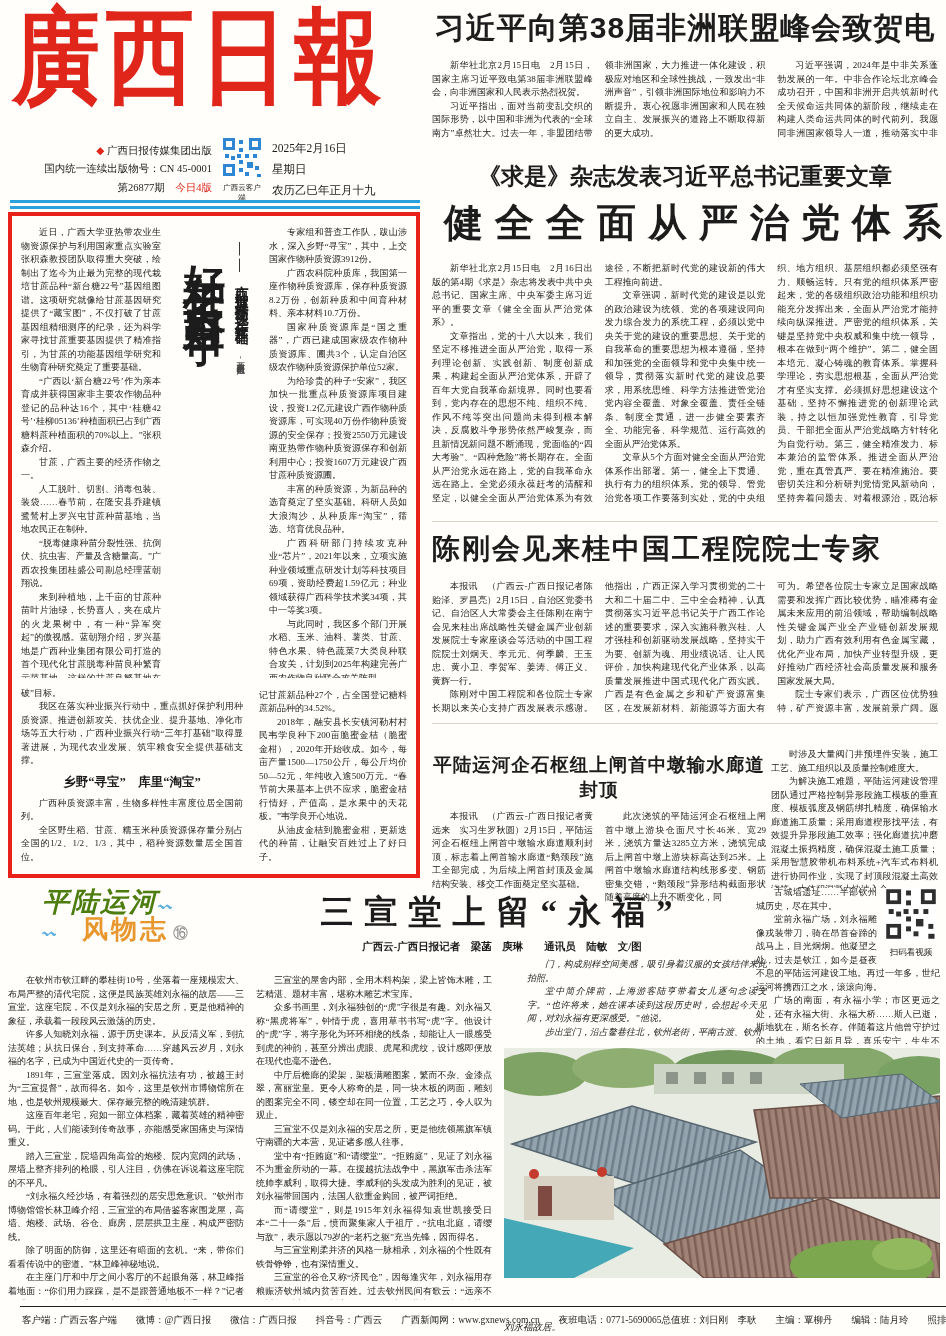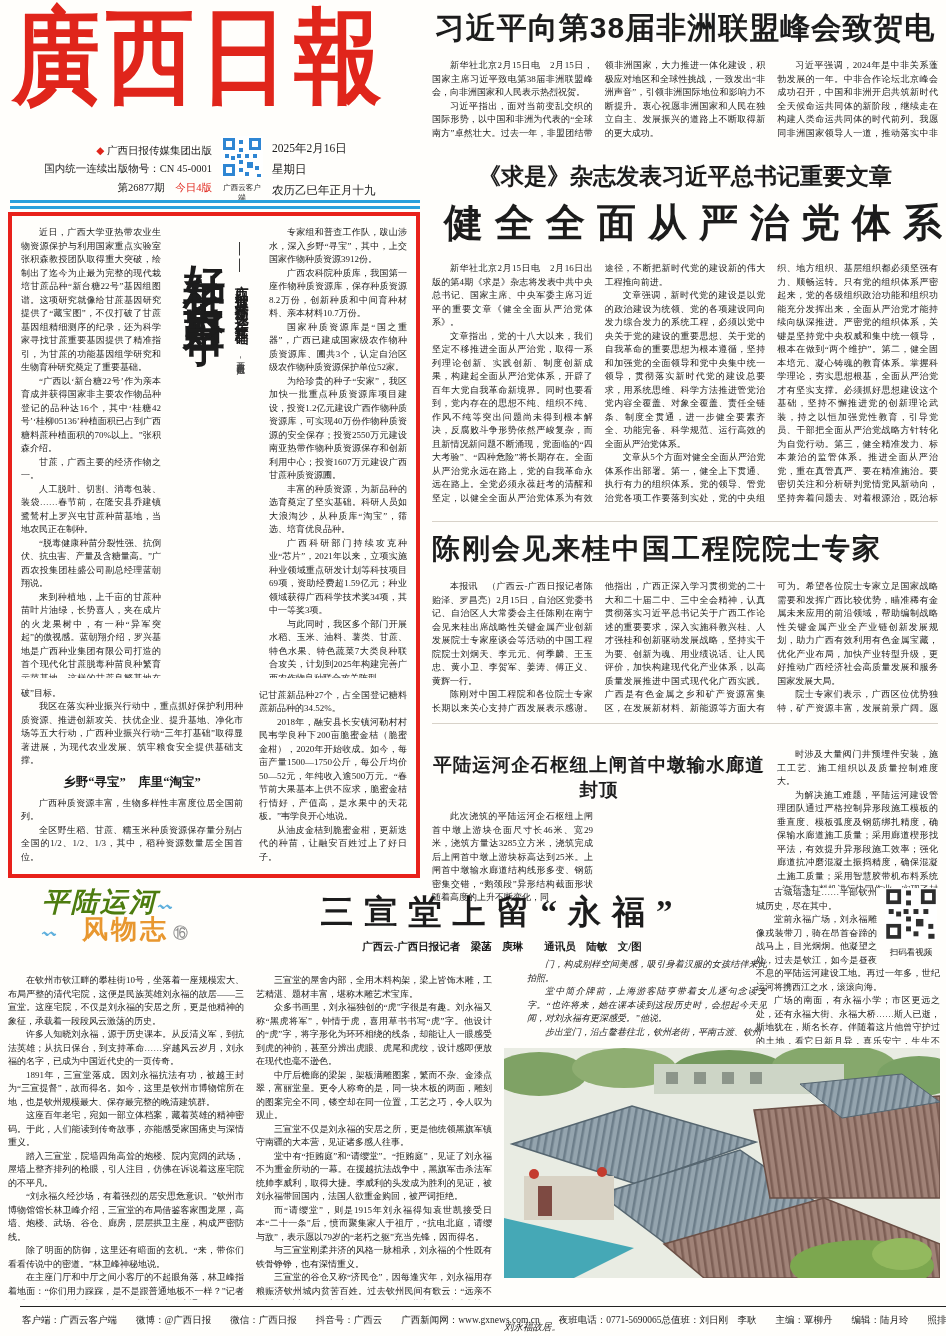--- a/index.html
+++ b/index.html
@@ -26,21 +26,21 @@
   .rule{border-top:1px solid #d8d2c8;margin:7px 0 5px;}
   
   #right-region{position:absolute;left:432px;top:6px;width:506px;height:872px;}
   .lead-hl{font-size:30px;font-weight:bold;text-align:center;letter-spacing:1px;margin:2px 0 10px;}
   .lead-cols{height:88px;}
   .kicker{font-size:23px;font-weight:bold;text-align:center;margin:14px 0 4px;}
   .big-hl{font-size:39px;font-weight:bold;text-align:center;letter-spacing:12px;margin:0 12px 12px;white-space:nowrap;}
   .q-cols{height:252px;}
   .cg-hl{font-size:28px;font-weight:bold;text-align:left;letter-spacing:2px;margin:8px 0 12px;}
   .cg-cols{height:136px;}
-  .canal{display:flex;gap:11px;margin-top:24px;}
+  .canal{display:flex;gap:5px;margin-top:24px;}
   .canal-left{width:66%;}
   .canal-hl{font-size:18.5px;font-weight:bold;text-align:center;letter-spacing:1px;margin:4px 0 8px;}
   .canal-cols{height:96px;}
   .canal-right{flex:1;height:140px;overflow:hidden;}
   
   #seed-box{position:absolute;left:8px;top:212px;width:412px;height:666px;border:4px solid #e8211a;
             box-sizing:border-box;padding:10px 9px 8px;background:#fffefb;}
   .seed-top{display:flex;height:452px;overflow:hidden;}
   .seed-c1{width:140px;overflow:hidden;}
   .seed-mid{width:104px;display:flex;justify-content:center;padding:6px 2px 0;}
@@ -202,20 +202,21 @@
         <p>本报讯　（广西云-广西日报记者陈贻泽、罗昌亮）2月15日，自治区党委书记、自治区人大常委会主任陈刚在南宁会见来桂出席战略性关键金属产业创新发展院士专家座谈会等活动的中国工程院院士刘炯天、李元元、何季麟、王玉忠、黄小卫、李贺军、姜涛、傅正义、黄辉一行。</p>
         <p>陈刚对中国工程院和各位院士专家长期以来关心支持广西发展表示感谢。他指出，广西正深入学习贯彻党的二十大和二十届二中、三中全会精神，认真贯彻落实习近平总书记关于广西工作论述的重要要求，深入实施科教兴桂、人才强桂和创新驱动发展战略，坚持实干为要、创新为魂、用业绩说话、让人民评价，加快构建现代化产业体系，以高质量发展推进中国式现代化广西实践。广西是有色金属之乡和矿产资源富集区，在发展新材料、新能源等方面大有可为。希望各位院士专家立足国家战略需要和发挥广西比较优势，瞄准稀有金属未来应用的前沿领域，帮助编制战略性关键金属产业全产业链创新发展规划，助力广西有效利用有色金属宝藏，优化产业布局，加快产业转型升级，更好推动广西经济社会高质量发展和服务国家发展大局。</p>
         <p>院士专家们表示，广西区位优势独特，矿产资源丰富，发展前景广阔。愿在开展战略研究的基础上，充分发挥自身优势，聚焦国家战略实施和广西高质量发展需求，加强与广西的务实合作，积极开展全产业链创新发展规划研究和联合技术攻关，提升广西战略性关键金属产业整体竞争力，进一步加强与东盟国家在矿业领域的合作，加快构建现代化产业体系，更好推动广西科技创新发展和助力国家科技自立自强。</p>
       </div>
 
     <div class="rule"></div>
     <div class="canal">
       <div class="canal-left">
         <div class="canal-hl">平陆运河企石枢纽上闸首中墩输水廊道封顶</div>
         <div class="cols2 bt canal-cols">
+            <p>本报讯　（广西云-广西日报记者黄远来　实习生罗秋圆）2月15日，平陆运河企石枢纽上闸首中墩输水廊道顺利封顶，标志着上闸首输水廊道“鹅颈段”施工全部完成，为后续上闸首封顶及金属结构安装、移交工作面奠定坚实基础。</p>
             <p>此次浇筑的平陆运河企石枢纽上闸首中墩上游块仓面尺寸长46米、宽29米，浇筑方量达3285立方米，浇筑完成后上闸首中墩上游块标高达到25米。上闸首中墩输水廊道结构线形多变、钢筋密集交错，“鹅颈段”异形结构截面形状随着高度的上升不断变化，同</p>
           </div>
       </div>
       <div class="canal-right bt">
           <p>时涉及大量阀门井预埋件安装，施工工艺、施工组织以及质量控制难度大。</p>
           <p>为解决施工难题，平陆运河建设管理团队通过严格控制异形段施工模板的垂直度、模板弧度及钢筋绑扎精度，确保输水廊道施工质量；采用廊道楔形找平法，有效提升异形段施工效率；强化廊道抗冲磨混凝土振捣精度，确保混凝土施工质量；采用智慧胶带机布料系统+汽车式布料机进行协同作业，实现了封顶段混凝土高效浇筑、大体积混凝土快速入仓。</p>
         </div>
     </div>
   </div>
 

